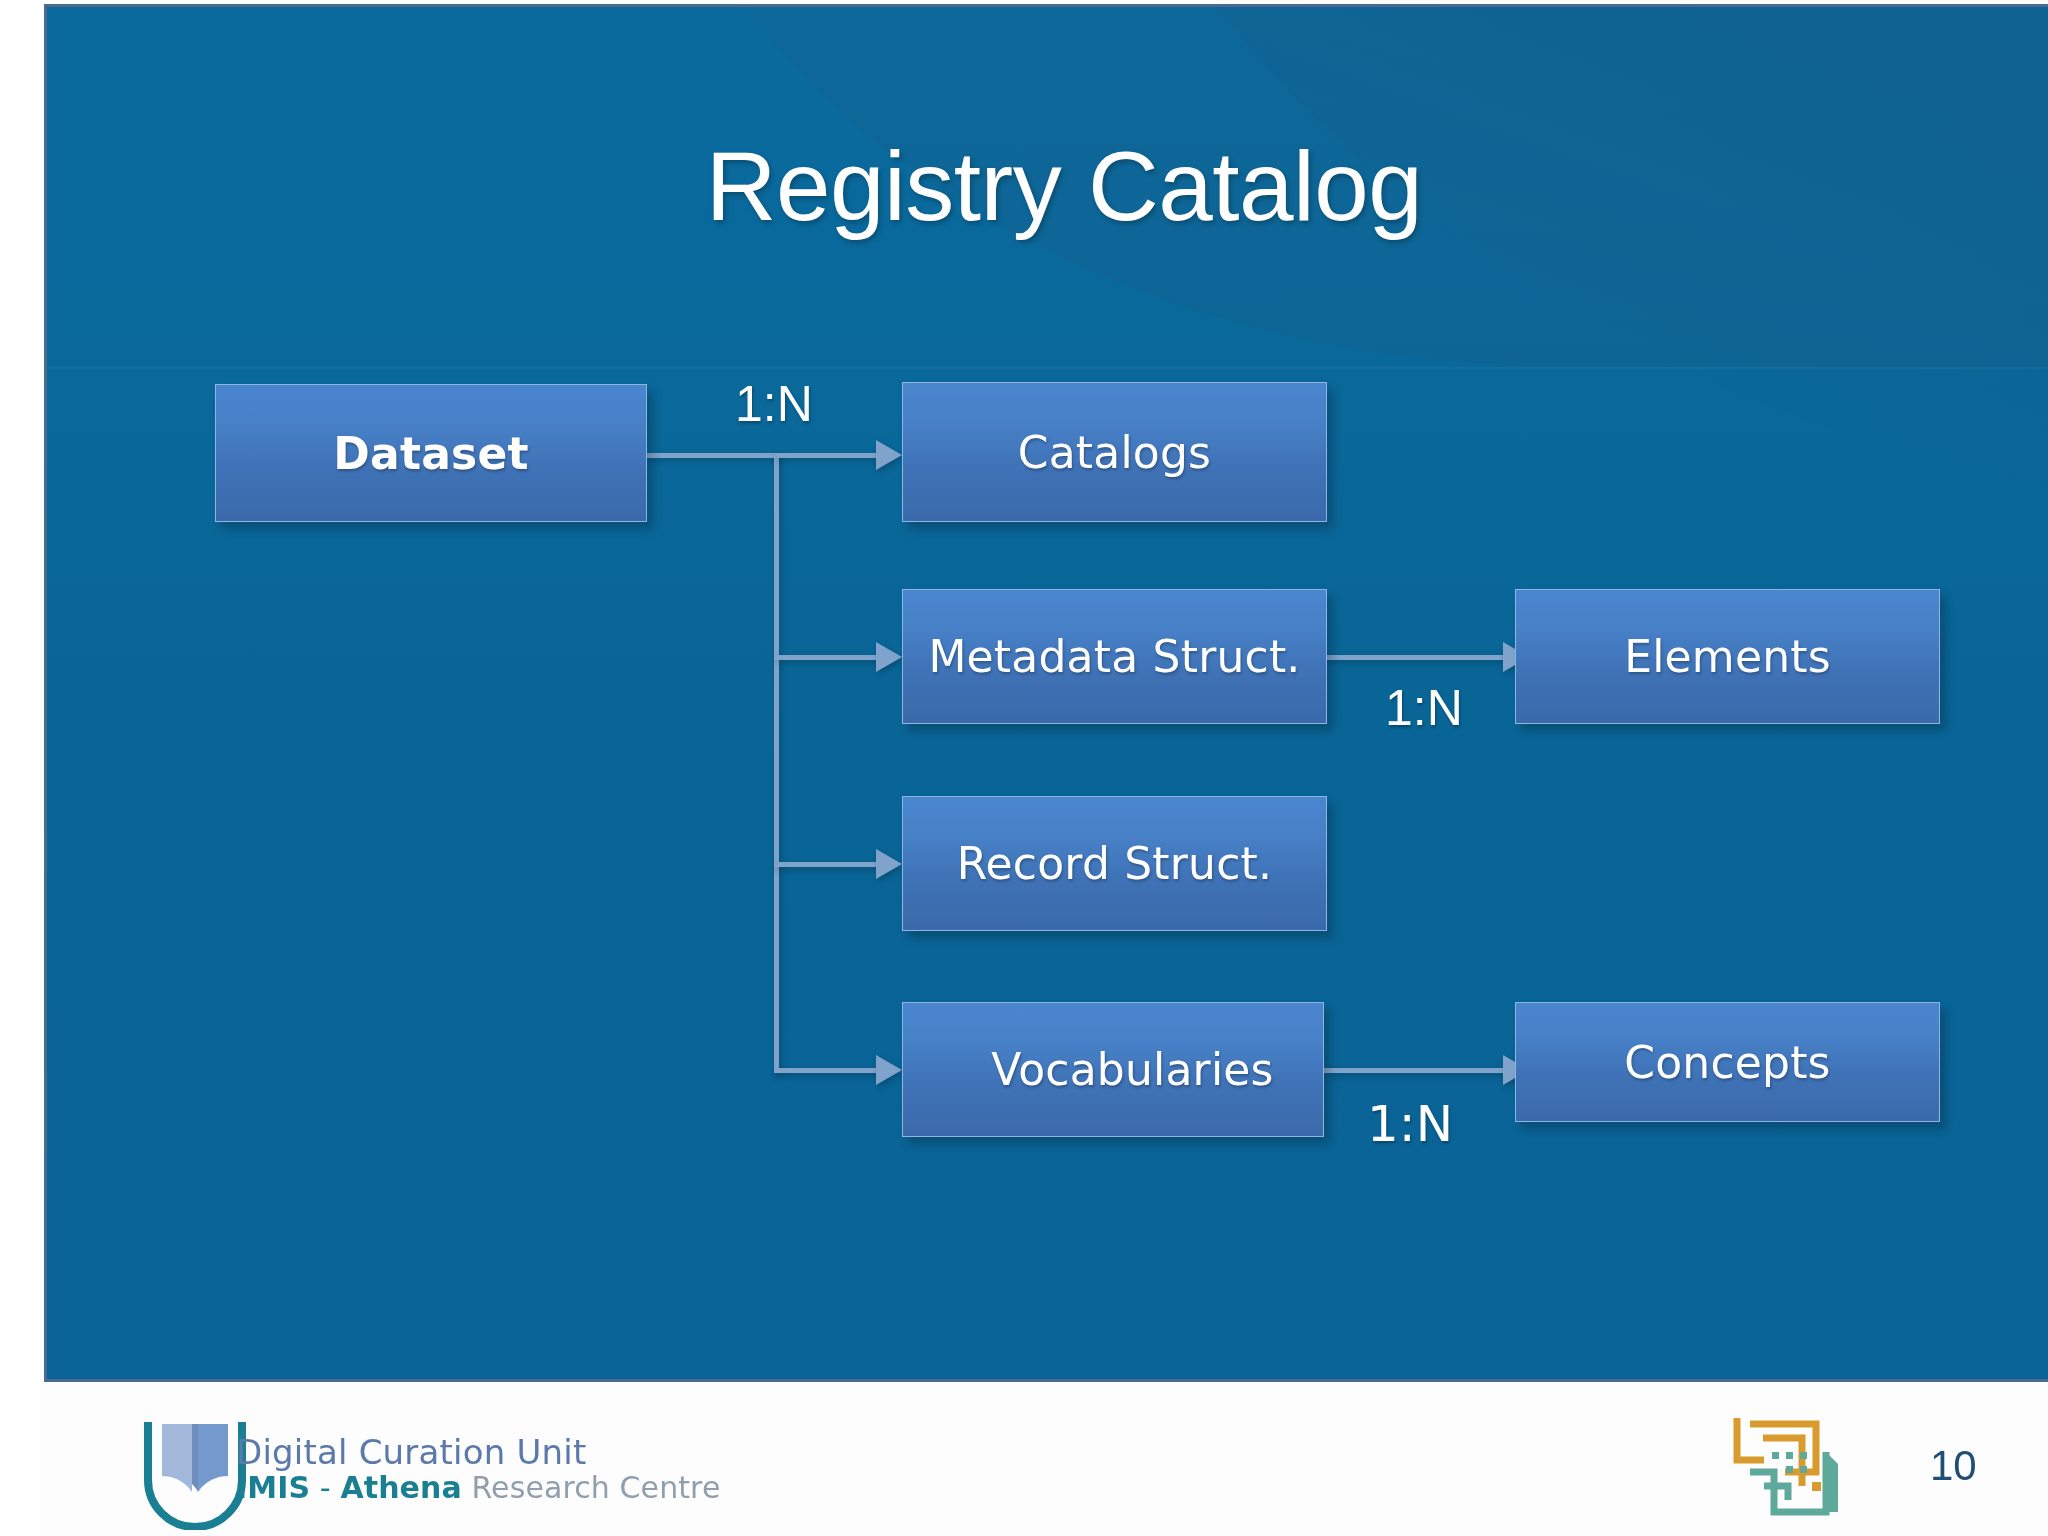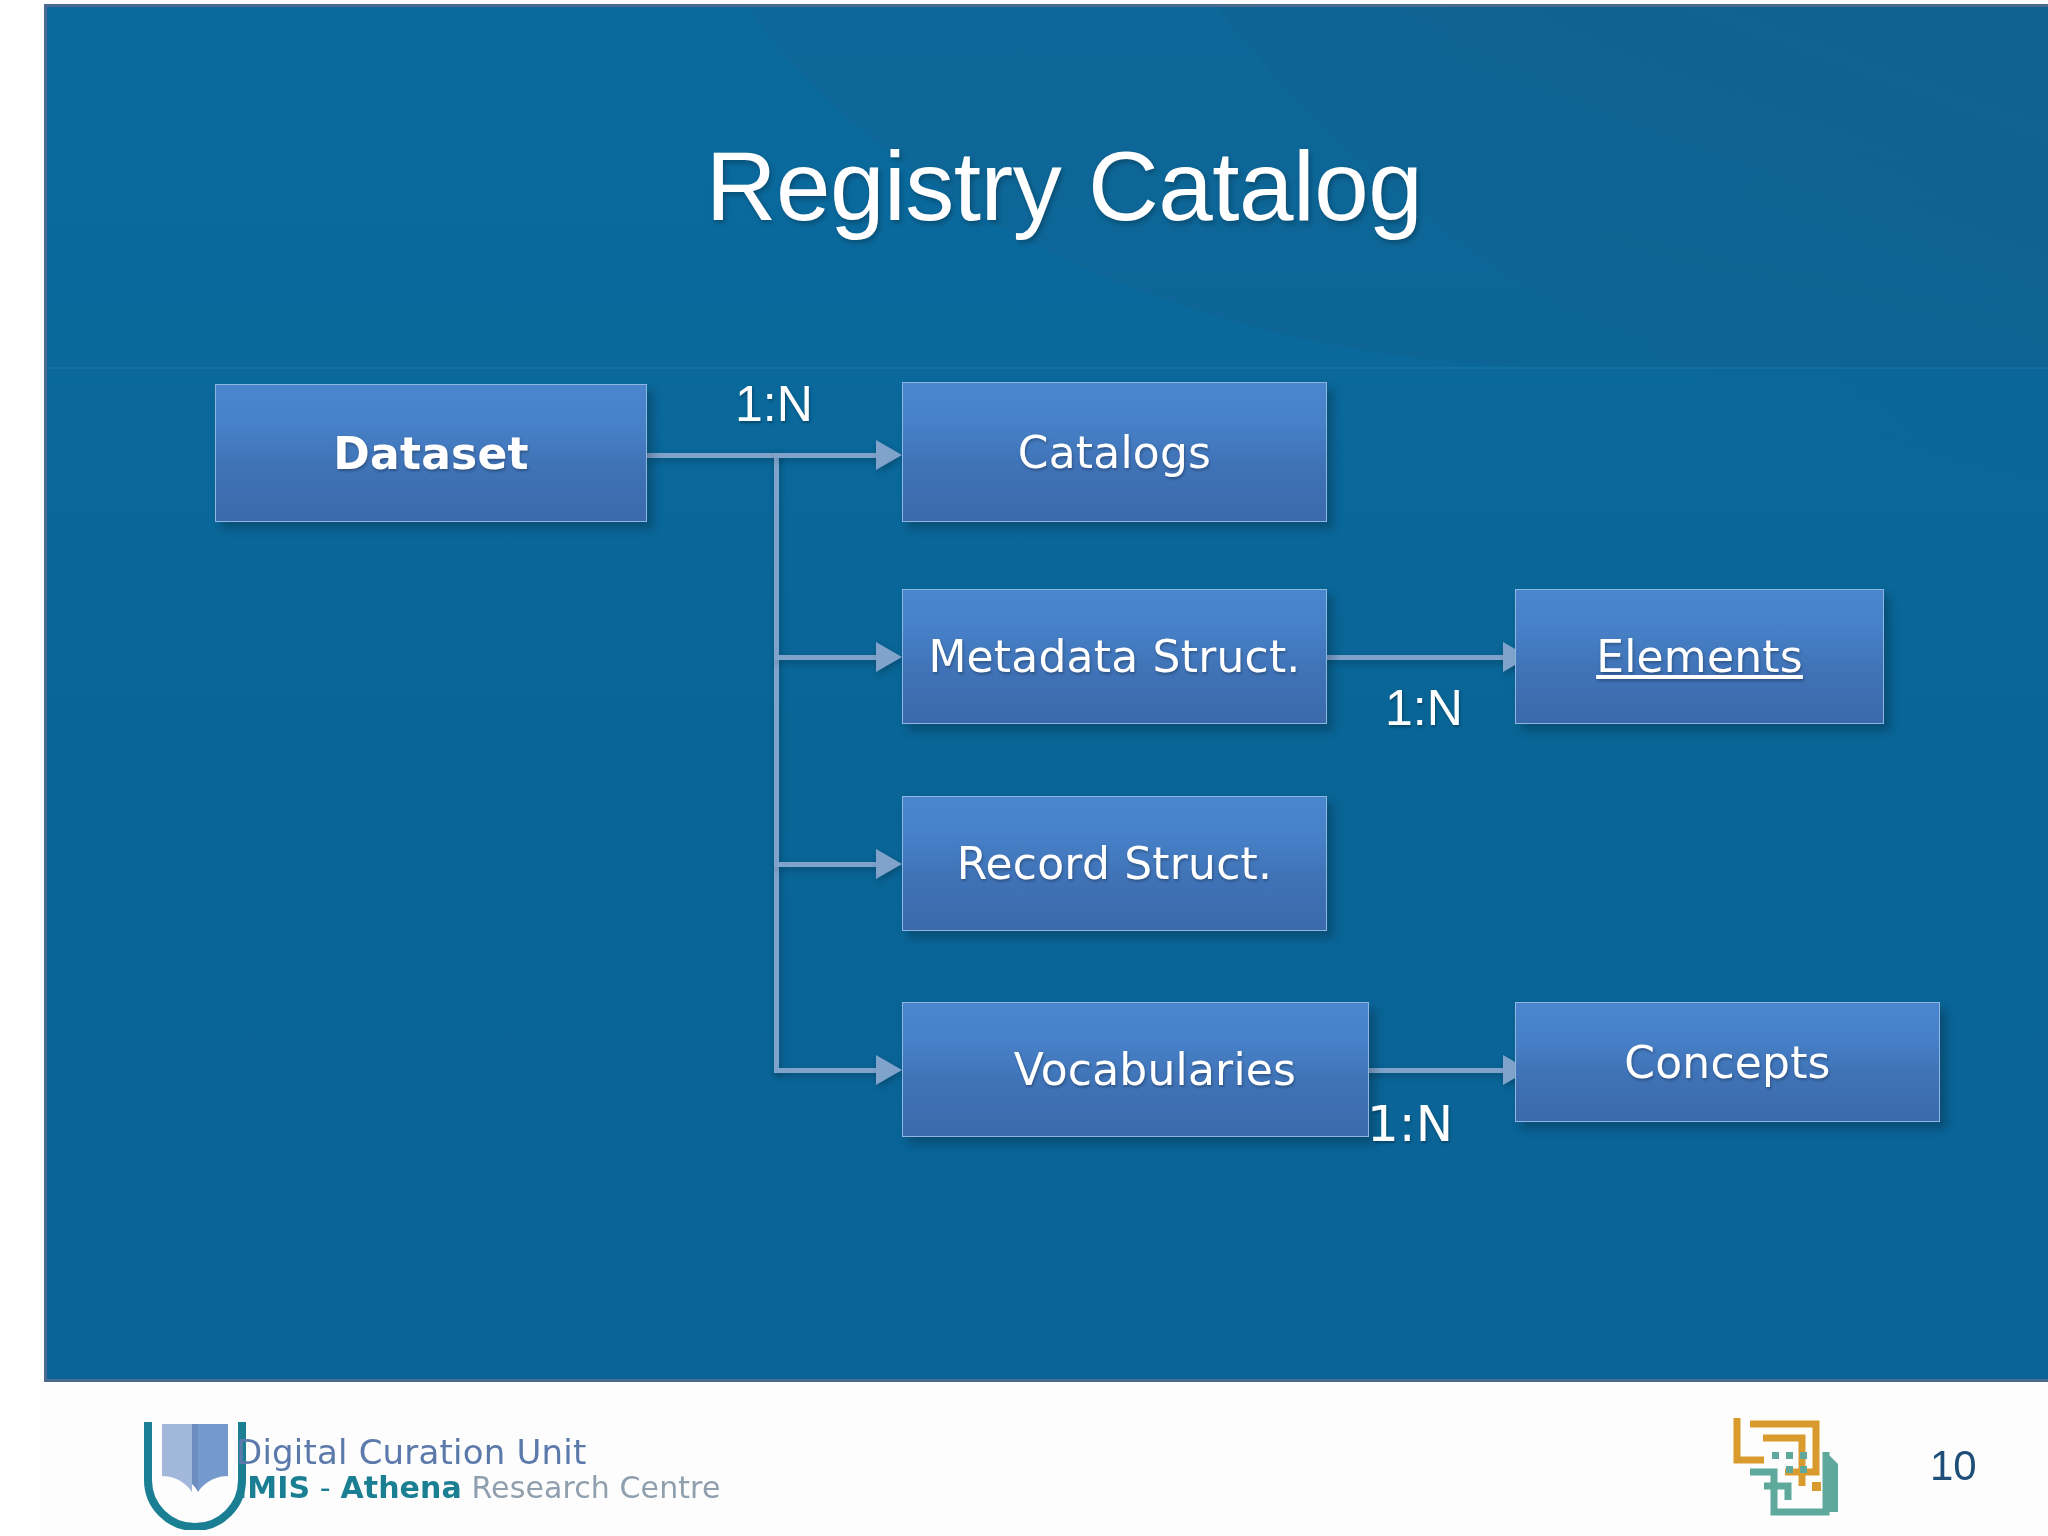--- a/index.html
+++ b/index.html
@@ -183,29 +183,29 @@
     </div>
 
     <div class="node" style="left:855px; top:375px; width:425px; height:140px;">
       <span>Catalogs</span>
     </div>
 
     <div class="node" style="left:855px; top:582px; width:425px; height:135px;">
       <span>Metadata Struct.</span>
     </div>
 
-    <div class="node" style="left:1468px; top:582px; width:369px; height:135px;text-decoration:underline;">
+    <div class="node" style="left:1468px; top:582px; width:425px; height:135px;">
       <span>Elements</span>
     </div>
 
     <div class="node" style="left:855px; top:789px; width:425px; height:135px;">
       <span>Record Struct.</span>
     </div>
 
-    <div class="node" style="left:855px; top:995px; width:467px; height:135px;padding-left:39px;">
+    <div class="node" style="left:855px; top:995px; width:422px; height:135px;padding-left:39px;">
       <span>Vocabularies</span>
     </div>
 
     <div class="node" style="left:1468px; top:995px; width:425px; height:120px;">
       <span>Concepts</span>
     </div>
 
     <div class="card-label sans" style="left:688px; top:368px;">1:N</div>
 
     <div class="card-label sans" style="left:1338px; top:672px;">1:N</div>

